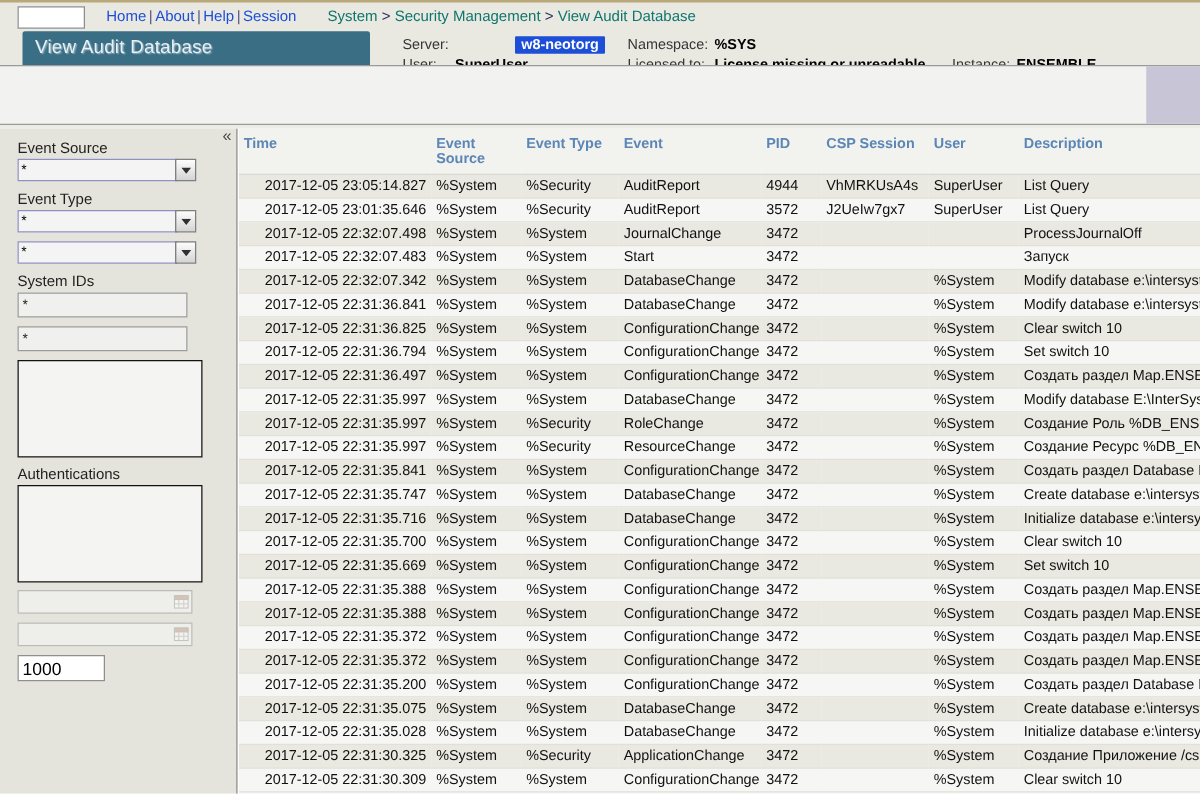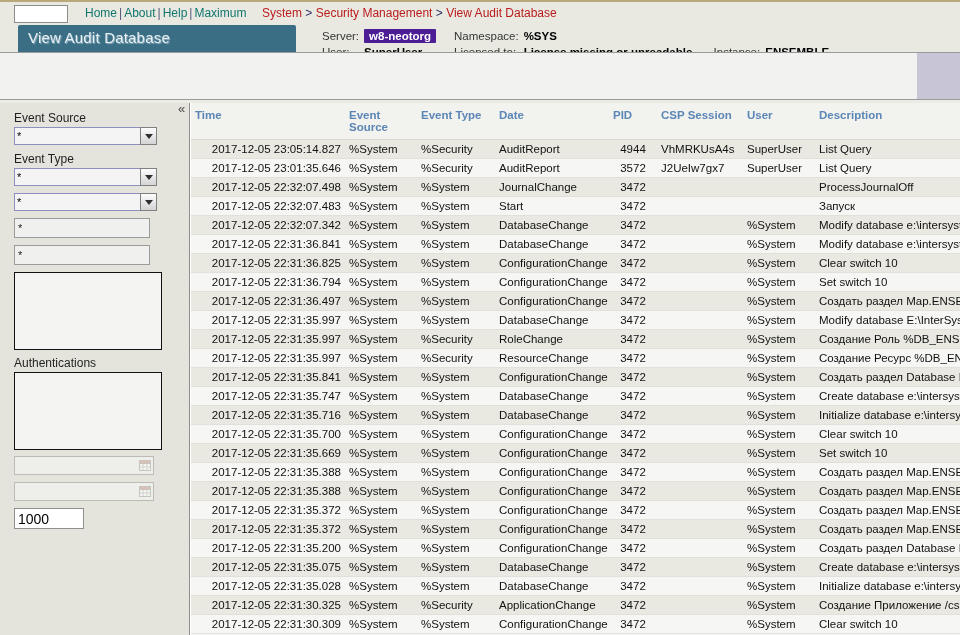--- a/index.html
+++ b/index.html
@@ -19,27 +19,27 @@
     box-sizing:border-box;
   }
   .logo-box{
     position:absolute;left:14px;top:3px;width:52px;height:16px;
     background:#ffffff;border:1px solid #8d8d8d;
   }
   .navlinks{
     position:absolute;left:85px;top:4px;
     font-size:12px;color:#3c3c66;white-space:nowrap;
   }
-  .navlinks a{color:#0f766e;text-decoration:none;margin-top:32px;}
+  .navlinks a{color:#1d4ed8;text-decoration:none;margin-top:32px;}
   .navsep{color:#55557f;margin:0 2px;}
   .breadcrumb{
     position:absolute;left:262px;top:4px;
     font-size:12px;color:#2f2f63;white-space:nowrap;
   }
-  .breadcrumb a{color:#b91c1c;text-decoration:none;}
+  .breadcrumb a{color:#0f766e;text-decoration:none;}
 
   
   .title-tab{
     position:absolute;left:18px;top:23px;width:278px;height:28px;
     background:#396e85;
     color:#e7f0f5;
     font-size:15px;
     padding:4px 0 0 10px;
     box-sizing:border-box;
     text-shadow:1px 1px 1px rgba(255,255,255,.45);
@@ -50,22 +50,22 @@
   
   .srvinfo{
     position:absolute;left:322px;top:26px;
     font-size:11.5px;line-height:16px;color:#1a1a1a;
   }
   .srvinfo table{border-collapse:collapse;}
   .srvinfo td{padding:0 12px 0 0;vertical-align:top;white-space:nowrap;}
   .lbl{color:#353535;font-weight:normal;padding-right:5px !important;}
   .val{font-weight:bold;color:#000;padding-right:18px !important;}
   .chip{
-    background:#4c1d95;color:#ffffff;font-weight:bold;
-    padding:1px 5px 1px 5px;border-radius:1px;
+    background:#1d4ed8;color:#ffffff;font-weight:bold;
+    padding:1px 5px 1px 5px;border-radius:1px;margin-left:48px;
   }
 
   
   .band{
     position:absolute;left:0;top:52px;width:960px;height:48px;
     background:#f2f2f0;
     border-top:1px solid #9a9a9a;
     border-bottom:1px solid #9a9a9a;
     box-sizing:border-box;
   }
@@ -165,21 +165,21 @@
     padding:3px 4px 3px 4px;color:#111;white-space:nowrap;
     overflow:hidden;vertical-align:top;
     border-bottom:1px solid #e1e1da;
   }
   table.grid tr.odd td{background:#e9e9e1;}
   table.grid tr.even td{background:#f6f6f4;}
   .c-time{width:146px;text-align:right;margin-top:26px;}
   .c-esrc{width:64px;}
   .c-etyp{width:70px;}
   .c-evt{width:106px;}
-  .c-pid{width:40px;text-align:center;}
+  .c-pid{width:40px;text-align:left;}
   .c-csp{width:78px;}
   .c-usr{width:64px;}
   .c-desc{width:auto;}
   th.c-time{text-align:left;padding-left:16px;}
   td.c-time{padding-right:10px;}
   th.c-pid{text-align:right;}
   th.c-csp{padding-left:8px;}
   td.c-csp{padding-left:8px;}
   th.c-usr{padding-left:6px;}
   td.c-usr{padding-left:6px;}
@@ -188,21 +188,21 @@
 </style>
 </head>
 <body>
 
 <div class="page">
 
   <div class="topbar">
     <div class="logo-box"></div>
 
     <div class="navlinks">
-      <a>Home</a><span class="navsep">|</span><a>About</a><span class="navsep">|</span><a>Help</a><span class="navsep">|</span><a>Maximum</a>
+      <a>Home</a><span class="navsep">|</span><a>About</a><span class="navsep">|</span><a>Help</a><span class="navsep">|</span><a>Session</a>
     </div>
 
     <div class="breadcrumb">
       <a>System</a>
       <span>&gt;</span>
       <a>Security Management</a>
       <span>&gt;</span>
       <a>View Audit Database</a>
     </div>
 
@@ -261,20 +261,21 @@
 
     <div class="combo">
       <input type="text" value="*" style="">
       <span class="arrow">
         <svg width="8" height="5" viewBox="0 0 8 5">
             <polygon points="0,0 8,0 4,5" fill="#303030"></polygon>
           </svg>
       </span>
     </div>
 
+    <div class="fld-label">System IDs</div>
     <input class="txtfield" type="text" value="*" style="">
 
     <input class="txtfield" type="text" value="*" style="">
 
     <div class="listbox"></div>
 
     <div class="fld-label">Authentications</div>
     <div class="listbox"></div>
 
     <div class="datefield">
@@ -306,21 +307,21 @@
 
   <div class="collapse">«</div>
 
   <div class="results">
     <table class="grid">
       <thead>
         <tr>
           <th class="c-time">Time</th>
           <th class="c-esrc">Event Source</th>
           <th class="c-etyp">Event Type</th>
-          <th class="c-evt">Date</th>
+          <th class="c-evt">Event</th>
           <th class="c-pid">PID</th>
           <th class="c-csp">CSP Session</th>
           <th class="c-usr">User</th>
           <th class="c-desc">Description</th>
         </tr>
       </thead>
       <tbody id="grid-body">
           <tr class="odd">
             <td class="c-time">2017-12-05 23:05:14.827</td>
             <td class="c-esrc">%System</td>

